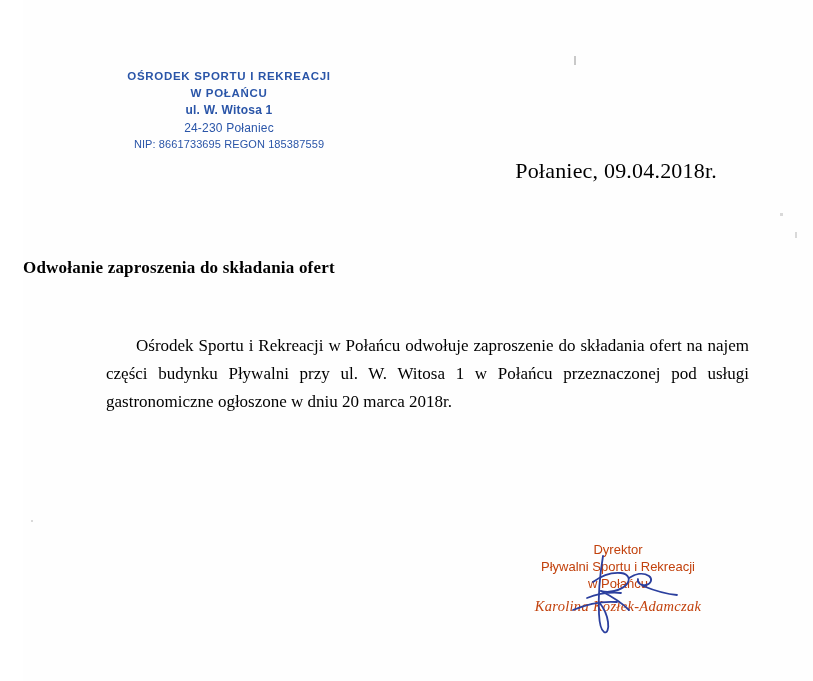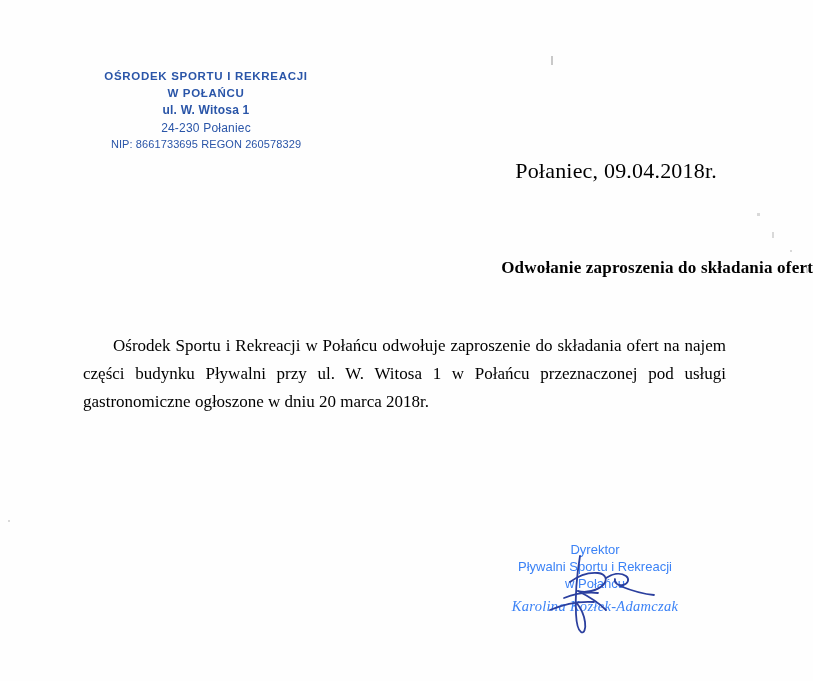--- a/index.html
+++ b/index.html
@@ -12,20 +12,21 @@
     background: #ffffff;
     font-family: "Liberation Serif", serif;
     color: #000000;
     overflow: hidden;
     position: relative;
   }
   .page {
     position: absolute;
     inset: 0;
     background: #fefefe;
+    margin-left: 23px;
   }
 
   
   .letterhead {
     position: absolute;
     left: 56px;
     top: 68px;
     width: 300px;
     text-align: center;
     color: #2a55a8;
@@ -66,21 +67,21 @@
     letter-spacing: 0.2px;
     white-space: nowrap;
   }
 
   
   .doc-title {
     position: absolute;
     left: 0;
     right: 0;
     top: 258px;
-    text-align: right;
+    text-align: left;
     font-size: 17px;
     font-weight: bold;
     letter-spacing: 0.2px;
   }
 
   
   .body-block {
     position: absolute;
     left: 83px;
     width: 643px;
@@ -96,21 +97,21 @@
   
   .signature {
     position: absolute;
     left: 440px;
     top: 541px;
     width: 310px;
     text-align: center;
     font-family: "Liberation Sans", sans-serif;
     font-size: 13px;
     line-height: 17px;
-    color: #3b82f6;
+    color: #c2410c;
   }
   .signature .sig-name {
     font-family: "Liberation Serif", serif;
     font-style: italic;
     font-size: 14.5px;
     letter-spacing: 0.3px;
     margin-top: 6px;
   }
   
   .ink {
@@ -137,21 +138,21 @@
 </head>
 <body>
 
 <div class="page">
 
   <div class="letterhead">
     <div class="lh-line1">OŚRODEK SPORTU I REKREACJI</div>
     <div class="lh-line2">W POŁAŃCU</div>
     <div class="lh-line3">ul. W. Witosa 1</div>
     <div class="lh-line4">24-230 Połaniec</div>
-    <div class="lh-line5">NIP: 8661733695 REGON 260578329</div>
+    <div class="lh-line5">NIP: 8661733695 REGON 185387559</div>
   </div>
 
   <div class="placedate">Połaniec, 09.04.2018r.</div>
 
   <div class="doc-title">Odwołanie zaproszenia do składania ofert</div>
 
   <div class="body-block">Ośrodek Sportu i Rekreacji w Połańcu odwołuje zaproszenie do składania ofert na najem części budynku Pływalni przy ul. W. Witosa 1 w Połańcu przeznaczonej pod usługi gastronomiczne ogłoszone w dniu 20 marca 2018r.</div>
 
   <div class="signature">
     <div>Dyrektor</div>

